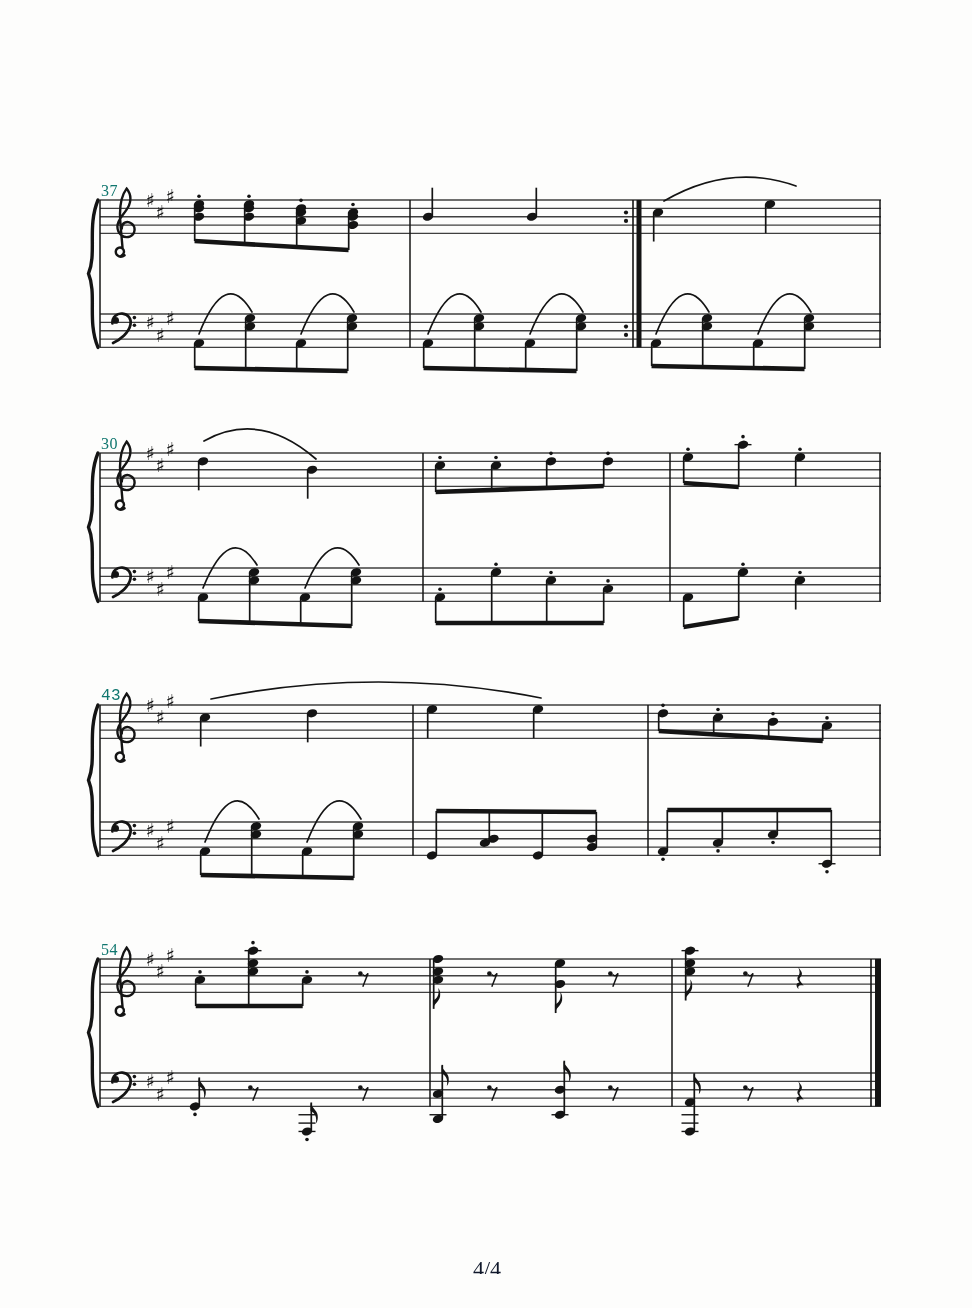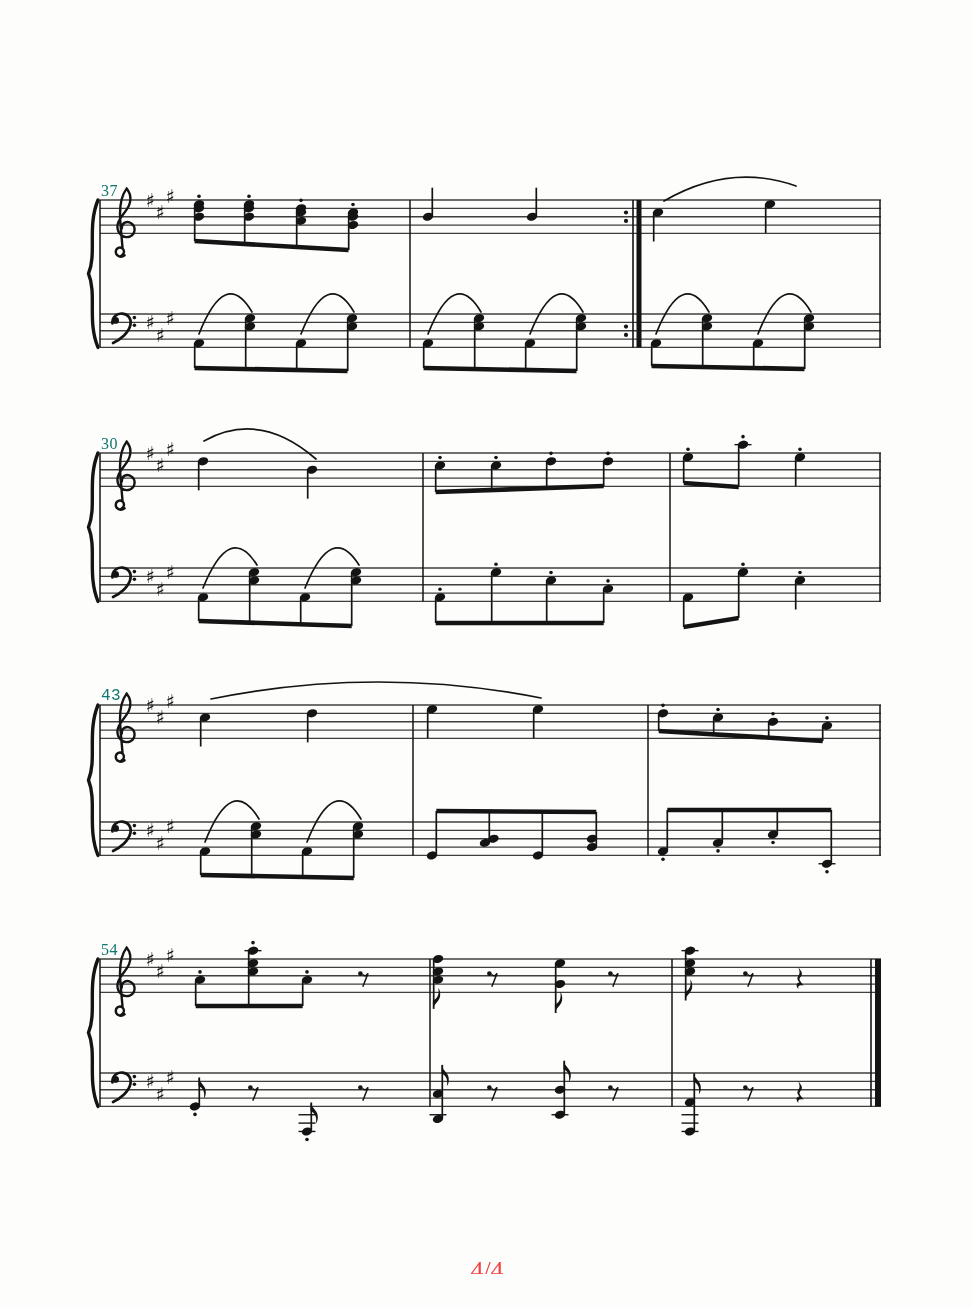--- a/index.html
+++ b/index.html
@@ -1,21 +1,21 @@
 <!DOCTYPE html>
 <html><head>
 <meta charset="utf-8">
 <style>
   html,body{margin:0;padding:0;}
   body{background:#888;font-family:"Liberation Serif", serif;}
   #page{position:relative;width:972px;height:1308px;background:#fdfdfc;overflow:hidden;margin:0 auto;}
   #score{position:absolute;left:0;top:0;}
   .measure-number{position:absolute;font-family:"Liberation Serif", serif;font-size:16px;color:#0f766e;letter-spacing:0.5px;}
   #footer-label{position:absolute;left:464px;top:1256px;width:46px;height:18px;overflow:hidden;
-    font-family:"Liberation Serif", serif;font-size:26px;color:#ef4444;text-align:center;}
+    font-family:"Liberation Serif", serif;font-size:22px;color:#0f172a;text-align:center;}
 </style>
 </head>
 <body>
 
 <div id="page" style="background: rgb(253, 253, 252);">
   <svg id="score" xmlns="http://www.w3.org/2000/svg" width="972" height="1308" viewBox="0 0 972 1308">
       <path d="M98 200 C87 226.53199999999998 97 253.064 88.5 273.7 C97 294.336 87 320.868 98 347.4" fill="none" stroke="#141414" stroke-width="3.4" stroke-linecap="round"></path>
       <line x1="100" y1="200" x2="881" y2="200" stroke="#3f3f3f" stroke-width="1.35"></line>
       <line x1="100" y1="314" x2="881" y2="314" stroke="#3f3f3f" stroke-width="1.35"></line>
       <line x1="100" y1="208.35" x2="881" y2="208.35" stroke="#3f3f3f" stroke-width="1.35"></line>

